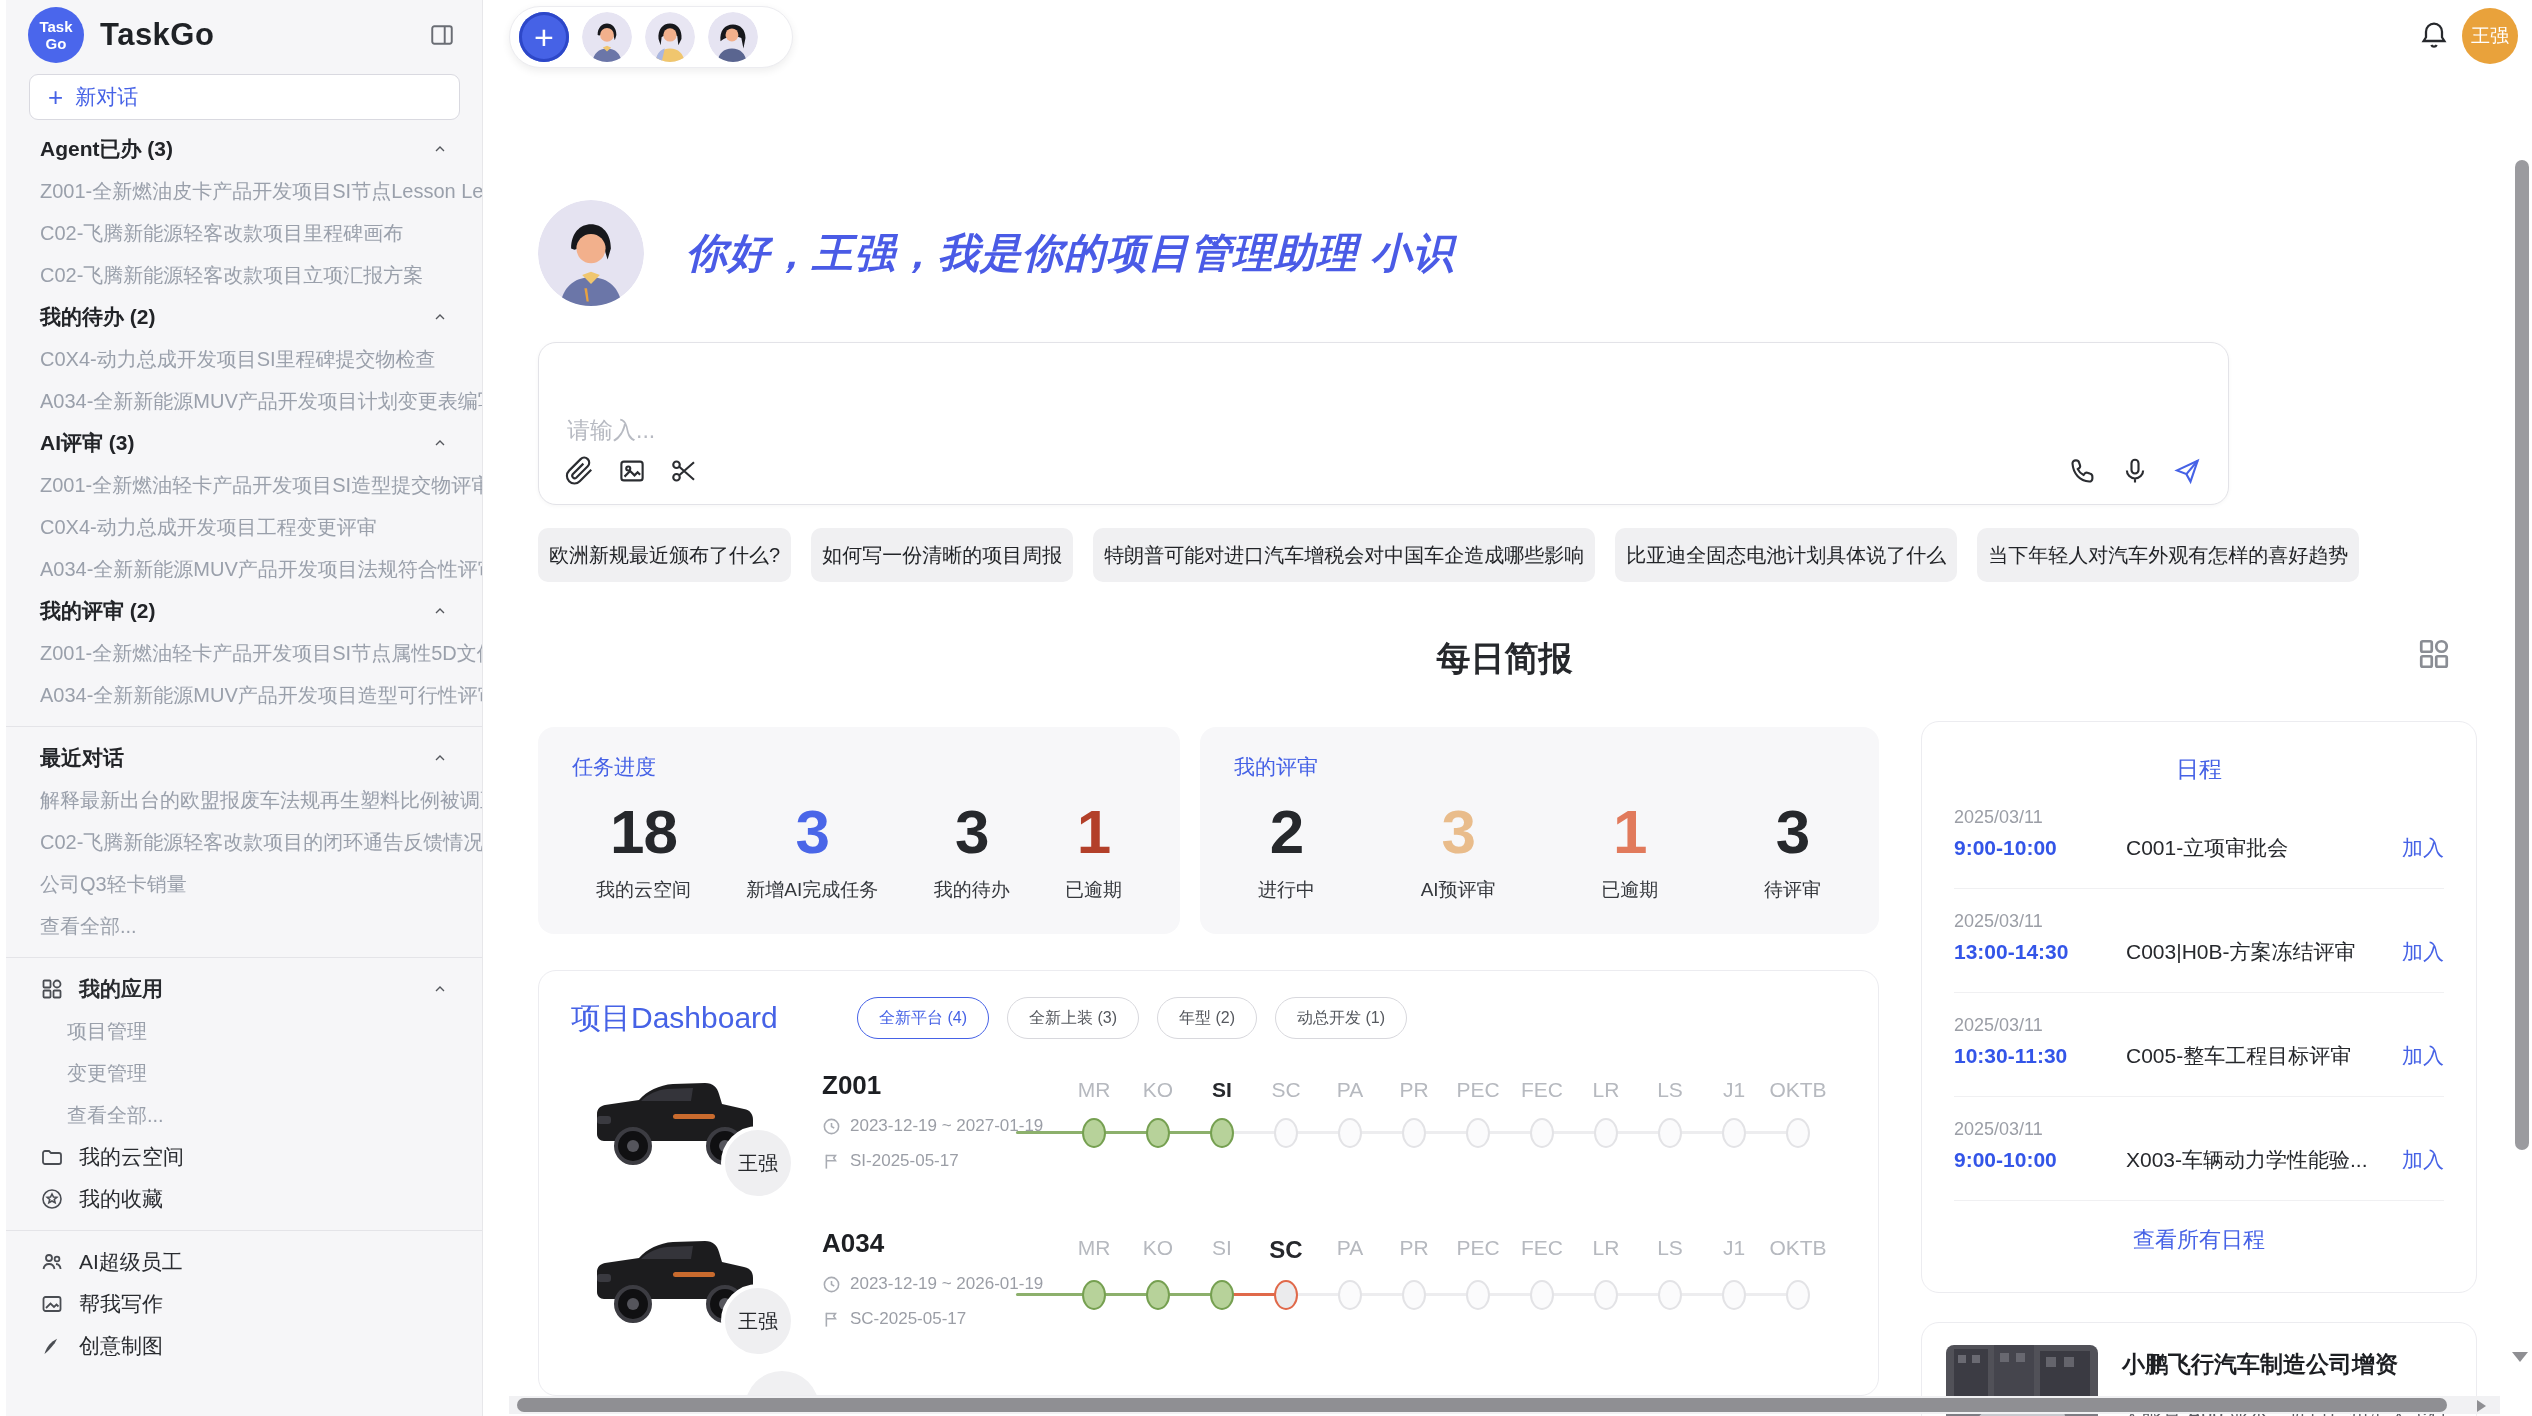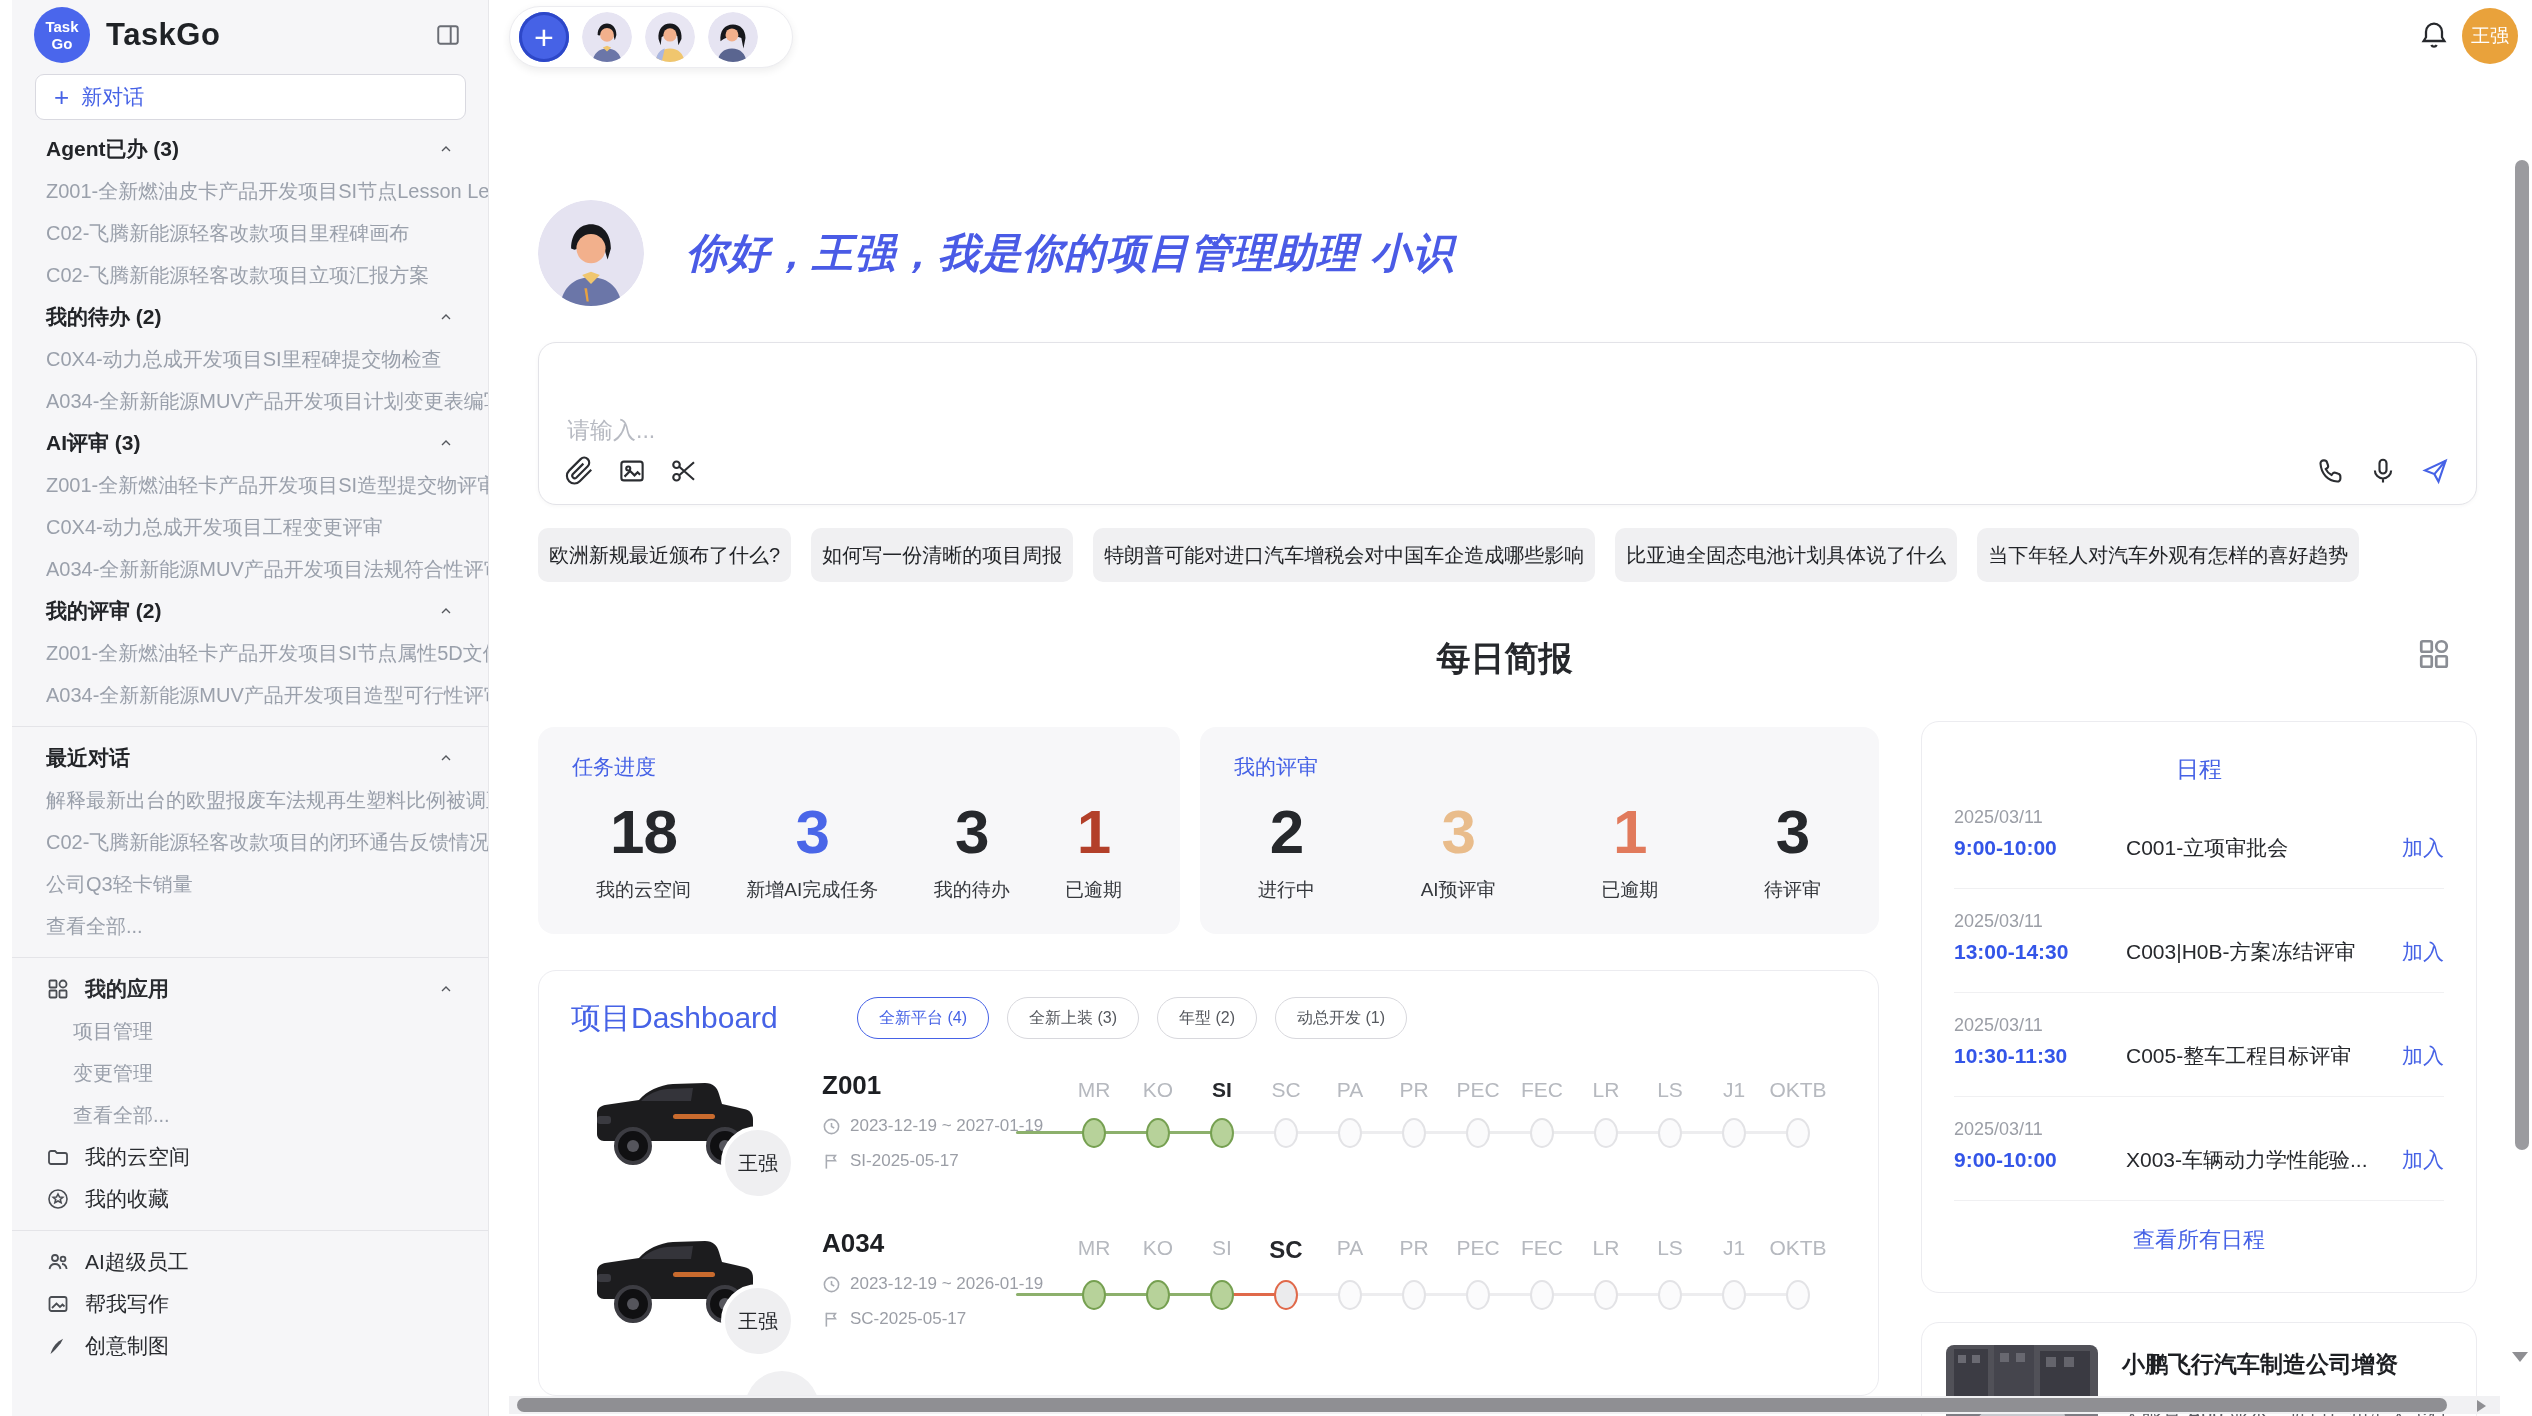--- a/index.html
+++ b/index.html
@@ -1,20 +1,20 @@
 <!DOCTYPE html>
 <html><head>
 <meta charset="utf-8">
 <style>
   * { margin:0; padding:0; box-sizing:border-box; }
   html,body { width:2532px; height:1416px; overflow:hidden; background:#fff;
     font-family:"Liberation Sans","DejaVu Sans",sans-serif; color:#26282c; }
 
   
-  .sidebar { position:absolute; left:12px; top:0; width:477px; height:1416px;
+  .sidebar { position:absolute; left:6px; top:0; width:477px; height:1416px;
     background:#f6f6f8; border-right:1px solid #e7e7ea; overflow:hidden; }
   .logo-row { position:relative; height:70px; display:flex; align-items:center; padding:0 22px; gap:16px; }
   .logo-badge { width:56px; height:56px; border-radius:50%; background:#4a66ec; color:#fff;
     display:flex; flex-direction:column; align-items:center; justify-content:center;
     font-size:15px; font-weight:700; line-height:17px; }
   .app-title { font-size:31px; font-weight:700; color:#1f2226; letter-spacing:0.5px; }
   .collapse-btn { position:absolute; right:26px; top:22px; width:28px; height:26px; background:none; border:none; cursor:pointer; color:#6a6d74; }
   .new-chat { display:flex; align-items:center; gap:12px; margin:4px 23px 8px; width:431px; height:46px;
     background:#fff; border:1px solid #d9d9e0; border-radius:9px; padding:0 18px;
     color:#4662e6; font-size:21px; cursor:pointer; font-family:inherit; }
@@ -43,21 +43,21 @@
   .bell-btn { position:absolute; left:2418px; top:18px; width:32px; height:34px; background:none; border:none; color:#26282c; cursor:pointer; }
   .user-badge { position:absolute; left:2462px; top:8px; width:56px; height:56px; border-radius:50%;
     background:#e9a23b; color:#fff; font-size:19px; display:flex; align-items:center; justify-content:center; cursor:pointer; }
 
   
   .greeting { position:absolute; left:538px; top:200px; display:flex; align-items:center; gap:42px; }
   .greet-avatar { width:106px; height:106px; border-radius:50%; overflow:hidden; }
   .greet-text { font-size:41px; font-weight:700; font-style:italic; color:#4a5be6; letter-spacing:1px; }
 
   
-  .composer { position:absolute; left:538px; top:342px; width:1939px; height:163px; background:#fff;
+  .composer { position:absolute; left:538px; top:342px; width:1691px; height:163px; background:#fff;
     border:1px solid #e3e3e8; border-radius:18px; box-shadow:0 1px 4px rgba(0,0,0,.04); padding:15px 26px;text-decoration:underline; }
   .composer .ph { position:absolute; left:28px; top:72px; font-size:23px; color:#b7bac2; }
   .tool-row { position:absolute; left:26px; right:26px; bottom:18px; display:flex; align-items:center; gap:22px; }
   .tool-ico { width:30px; height:30px; color:#2b2d31; cursor:pointer; }
   .tool-ico.blue { color:#4662e6; }
 
   
   .chips { position:absolute; left:538px; top:528px; width:1939px; display:flex; gap:20px; }
   .chip { background:#f0f0f2; border-radius:10px; height:54px; padding:0 11px; font-size:20px; color:#222428;
     display:flex; align-items:center; white-space:nowrap; cursor:pointer; }

